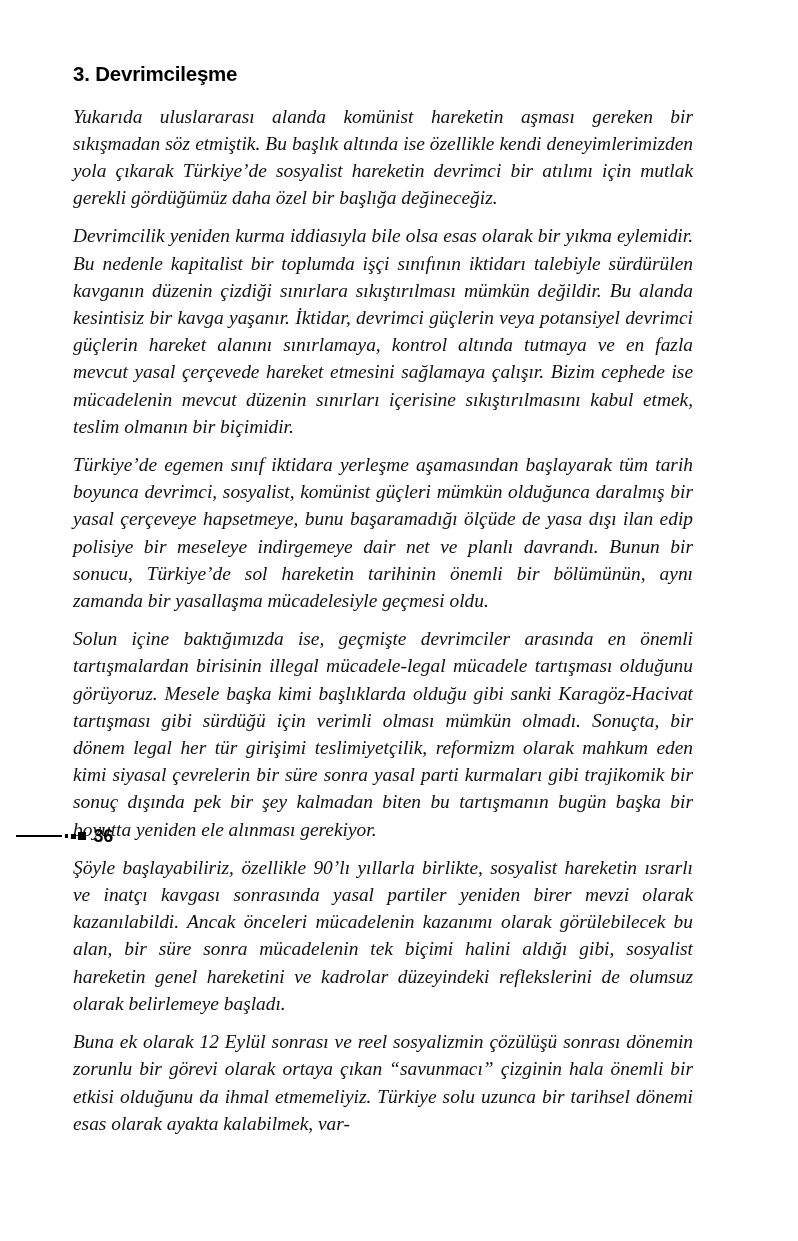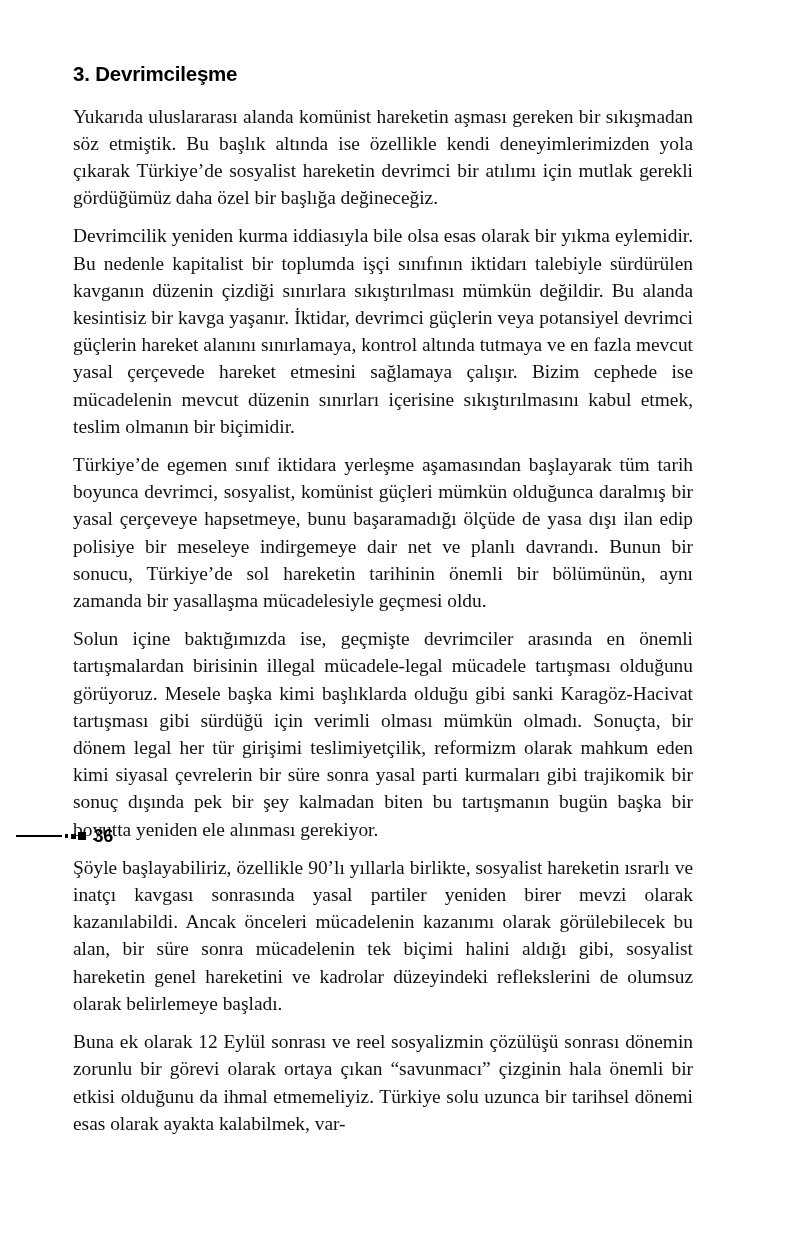--- a/index.html
+++ b/index.html
@@ -46,20 +46,21 @@
 
   .body-par {
     font-family: "Liberation Serif", "DejaVu Serif", serif;
     font-size: 19.4px;
     line-height: 27.2px;
     text-align: justify;
     text-justify: inter-word;
     margin: 0 0 11px 0;
     color: #111111;
     hyphens: manual;
+    font-style: italic;
     -webkit-hyphens: manual;
   }
 
   .body-par:last-child {
     margin-bottom: 8px;
   }
 
   
   .footer {
     position: absolute;

